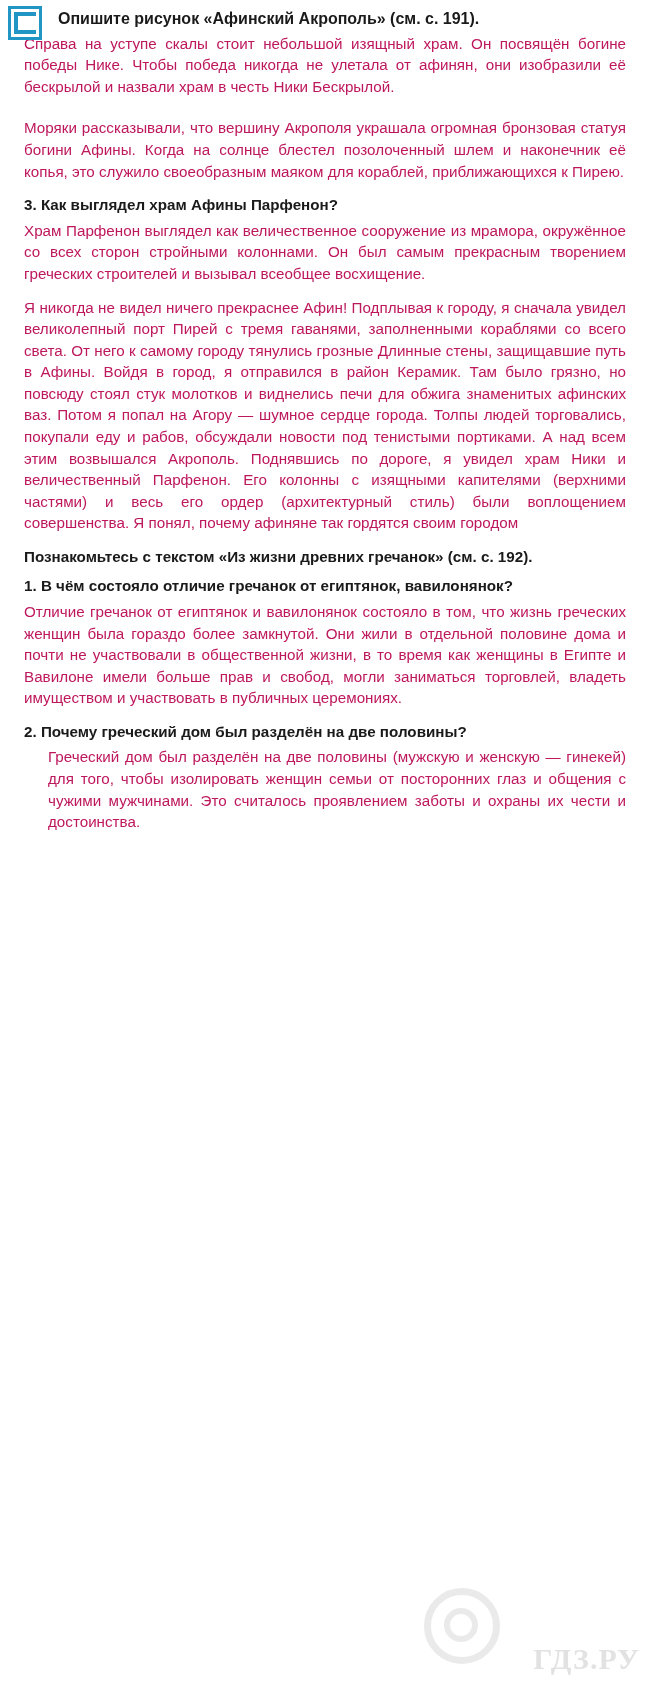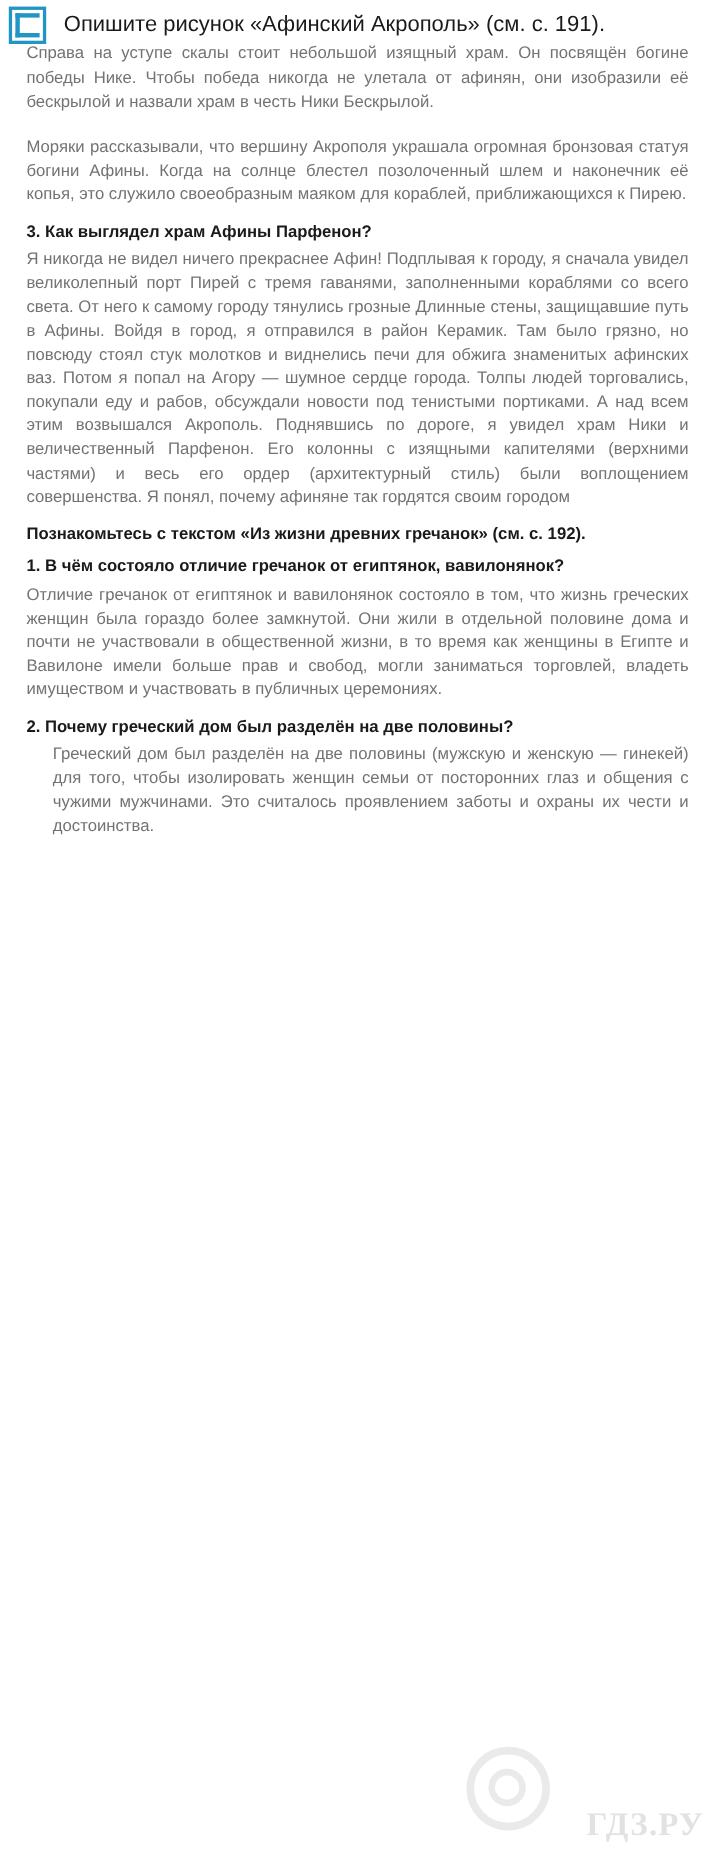--- a/index.html
+++ b/index.html
@@ -55,34 +55,34 @@
     margin-right: 2px;
   }
   p {
     margin: 0 0 2px 0;
     font-size: 15.2px;
     line-height: 1.42;
     text-align: justify;
     text-justify: inter-word;
   }
   p.answer {
-    color: #737373;
+    color: #be185d;
   }
   p.q {
     font-weight: bold;
   }
   .block {
     margin-bottom: 9px;
   }
   .indent-q {
     text-indent: 36px;
   }
   .title-line {
-    font-weight: normal;
-    font-size: 20px;
+    font-weight: bold;
+    font-size: 16px;
     line-height: 1.42;
   }
   .full {
     margin-left: -46px;
   }
   .watermark {
     position: absolute;
     right: 10px;
     bottom: 6px;
     font-size: 30px;
@@ -130,20 +130,21 @@
     <p class="title-line">Опишите рисунок «Афинский Акрополь» (см. с. 191).</p>
 
   </div>
 
   <div style="margin-left:12px; margin-right:12px;">
     <p class="answer" style="margin-bottom:12px;">Справа на уступе скалы стоит небольшой изящный храм. Он посвящён богине победы Нике. Чтобы победа никогда не улетала от афинян, они изобразили её бескрылой и назвали храм в честь Ники Бескрылой.</p>
 
     <p class="answer" style="margin-bottom:12px; margin-top:20px;">Моряки рассказывали, что вершину Акрополя украшала огромная бронзовая статуя богини Афины. Когда на солнце блестел позолоченный шлем и наконечник её копья, это служило своеобразным маяком для кораблей, приближающихся к Пирею.</p>
 
     <p class="q">3. Как выглядел храм Афины Парфенон?</p>
+    <p class="answer" style="margin-bottom:12px; margin-top:4px;">Храм Парфенон выглядел как величественное сооружение из мрамора, окружённое со всех сторон стройными колоннами. Он был самым прекрасным творением греческих строителей и вызывал всеобщее восхищение.</p>
 
     <p class="answer" style="margin-bottom:12px; margin-top:4px;">Я никогда не видел ничего прекраснее Афин! Подплывая к городу, я сначала увидел великолепный порт Пирей с тремя гаванями, заполненными кораблями со всего света. От него к самому городу тянулись грозные Длинные стены, защищавшие путь в Афины. Войдя в город, я отправился в район Керамик. Там было грязно, но повсюду стоял стук молотков и виднелись печи для обжига знаменитых афинских ваз. Потом я попал на Агору — шумное сердце города. Толпы людей торговались, покупали еду и рабов, обсуждали новости под тенистыми портиками. А над всем этим возвышался Акрополь. Поднявшись по дороге, я увидел храм Ники и величественный Парфенон. Его колонны с изящными капителями (верхними частями) и весь его ордер (архитектурный стиль) были воплощением совершенства. Я понял, почему афиняне так гордятся своим городом</p>
 
     <p class="q" style="margin-bottom:8px;">Познакомьтесь с текстом «Из жизни древних гречанок» (см. с. 192).</p>
 
     <p class="q">1. В чём состояло отличие гречанок от египтянок, вавилонянок?</p>
     <p class="answer" style="margin-bottom:12px; margin-top:4px;">Отличие гречанок от египтянок и вавилонянок состояло в том, что жизнь греческих женщин была гораздо более замкнутой. Они жили в отдельной половине дома и почти не участвовали в общественной жизни, в то время как женщины в Египте и Вавилоне имели больше прав и свобод, могли заниматься торговлей, владеть имуществом и участвовать в публичных церемониях.</p>
 
     <p class="q">2. Почему греческий дом был разделён на две половины?</p>
     <p class="answer" style="margin-top:4px;margin-left:24px;">Греческий дом был разделён на две половины (мужскую и женскую — гинекей) для того, чтобы изолировать женщин семьи от посторонних глаз и общения с чужими мужчинами. Это считалось проявлением заботы и охраны их чести и достоинства.</p>

